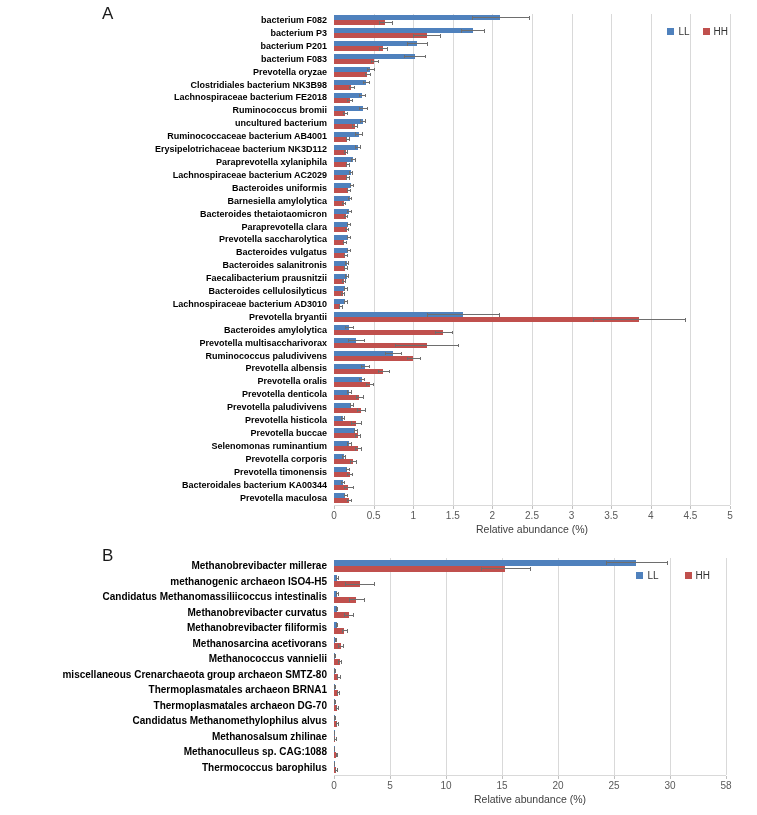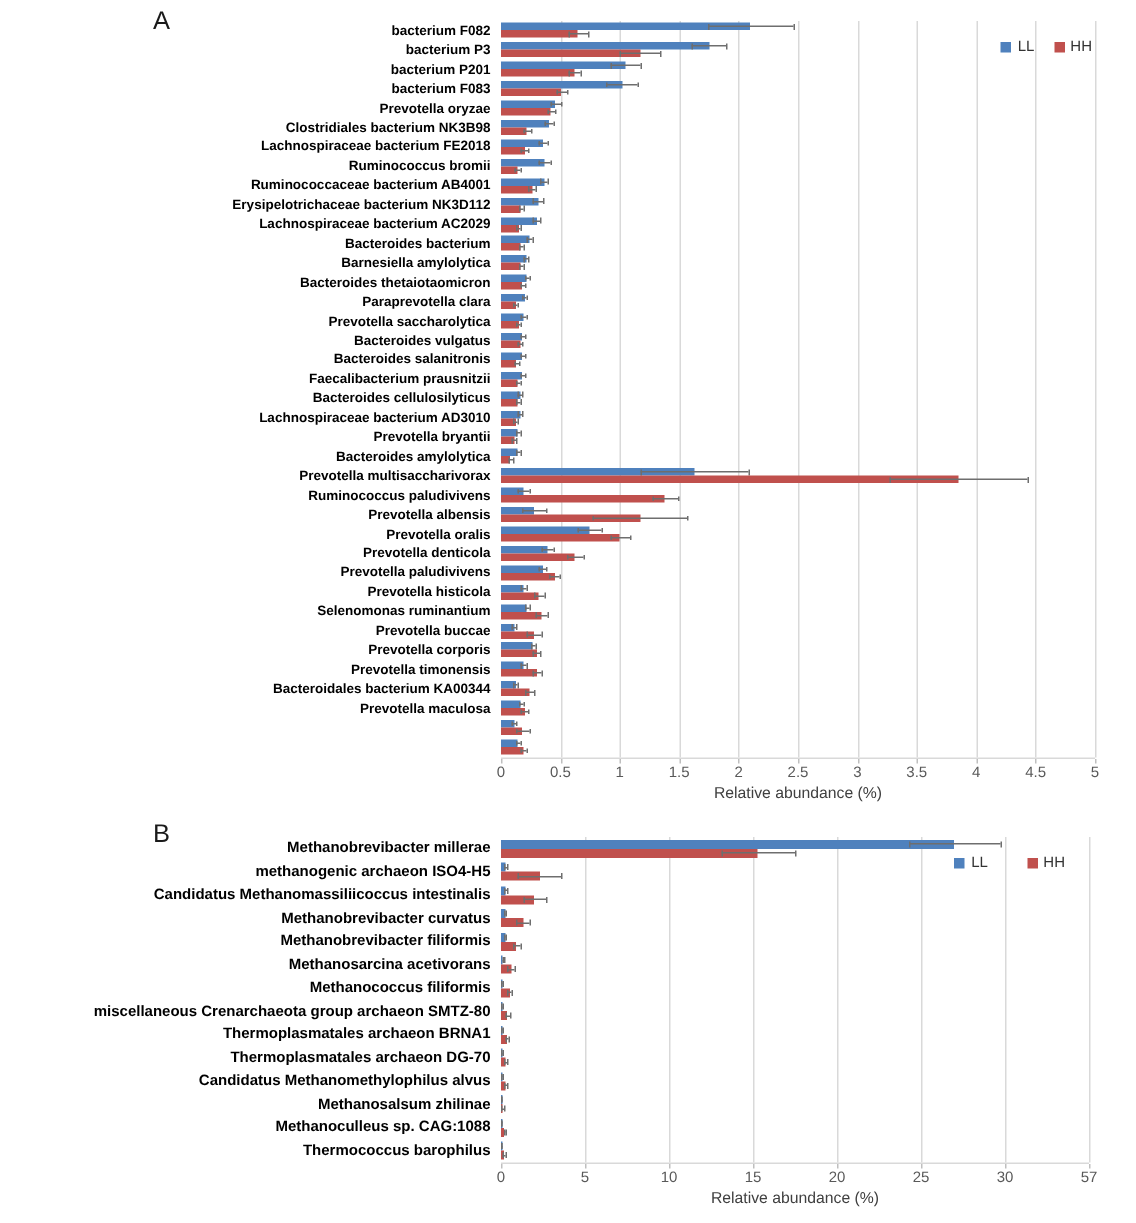--- a/index.html
+++ b/index.html
@@ -60,44 +60,46 @@
   <div class="chart" id="chartA">
     <div class="labels-col" id="labelsA">
         <div class="row-label" style="height: 12.9211px; line-height: 12.9211px;">bacterium F082</div>
         <div class="row-label" style="height: 12.9211px; line-height: 12.9211px;">bacterium P3</div>
         <div class="row-label" style="height: 12.9211px; line-height: 12.9211px;">bacterium P201</div>
         <div class="row-label" style="height: 12.9211px; line-height: 12.9211px;">bacterium F083</div>
         <div class="row-label" style="height: 12.9211px; line-height: 12.9211px;">Prevotella oryzae</div>
         <div class="row-label" style="height: 12.9211px; line-height: 12.9211px;">Clostridiales bacterium NK3B98</div>
         <div class="row-label" style="height: 12.9211px; line-height: 12.9211px;">Lachnospiraceae bacterium FE2018</div>
         <div class="row-label" style="height: 12.9211px; line-height: 12.9211px;">Ruminococcus bromii</div>
+        <div class="row-label" style="height: 12.9211px; line-height: 12.9211px;">uncultured bacterium</div>
         <div class="row-label" style="height: 12.9211px; line-height: 12.9211px;">Ruminococcaceae bacterium AB4001</div>
         <div class="row-label" style="height: 12.9211px; line-height: 12.9211px;">Erysipelotrichaceae bacterium NK3D112</div>
+        <div class="row-label" style="height: 12.9211px; line-height: 12.9211px;">Paraprevotella xylaniphila</div>
         <div class="row-label" style="height: 12.9211px; line-height: 12.9211px;">Lachnospiraceae bacterium AC2029</div>
-        <div class="row-label" style="height: 12.9211px; line-height: 12.9211px;">Bacteroides bacterium</div>
+        <div class="row-label" style="height: 12.9211px; line-height: 12.9211px;">Bacteroides uniformis</div>
         <div class="row-label" style="height: 12.9211px; line-height: 12.9211px;">Barnesiella amylolytica</div>
         <div class="row-label" style="height: 12.9211px; line-height: 12.9211px;">Bacteroides thetaiotaomicron</div>
         <div class="row-label" style="height: 12.9211px; line-height: 12.9211px;">Paraprevotella clara</div>
         <div class="row-label" style="height: 12.9211px; line-height: 12.9211px;">Prevotella saccharolytica</div>
         <div class="row-label" style="height: 12.9211px; line-height: 12.9211px;">Bacteroides vulgatus</div>
         <div class="row-label" style="height: 12.9211px; line-height: 12.9211px;">Bacteroides salanitronis</div>
         <div class="row-label" style="height: 12.9211px; line-height: 12.9211px;">Faecalibacterium prausnitzii</div>
         <div class="row-label" style="height: 12.9211px; line-height: 12.9211px;">Bacteroides cellulosilyticus</div>
         <div class="row-label" style="height: 12.9211px; line-height: 12.9211px;">Lachnospiraceae bacterium AD3010</div>
         <div class="row-label" style="height: 12.9211px; line-height: 12.9211px;">Prevotella bryantii</div>
         <div class="row-label" style="height: 12.9211px; line-height: 12.9211px;">Bacteroides amylolytica</div>
         <div class="row-label" style="height: 12.9211px; line-height: 12.9211px;">Prevotella multisaccharivorax</div>
         <div class="row-label" style="height: 12.9211px; line-height: 12.9211px;">Ruminococcus paludivivens</div>
         <div class="row-label" style="height: 12.9211px; line-height: 12.9211px;">Prevotella albensis</div>
         <div class="row-label" style="height: 12.9211px; line-height: 12.9211px;">Prevotella oralis</div>
         <div class="row-label" style="height: 12.9211px; line-height: 12.9211px;">Prevotella denticola</div>
         <div class="row-label" style="height: 12.9211px; line-height: 12.9211px;">Prevotella paludivivens</div>
         <div class="row-label" style="height: 12.9211px; line-height: 12.9211px;">Prevotella histicola</div>
+        <div class="row-label" style="height: 12.9211px; line-height: 12.9211px;">Prevotella buccae</div>
         <div class="row-label" style="height: 12.9211px; line-height: 12.9211px;">Selenomonas ruminantium</div>
-        <div class="row-label" style="height: 12.9211px; line-height: 12.9211px;">Prevotella buccae</div>
         <div class="row-label" style="height: 12.9211px; line-height: 12.9211px;">Prevotella corporis</div>
         <div class="row-label" style="height: 12.9211px; line-height: 12.9211px;">Prevotella timonensis</div>
         <div class="row-label" style="height: 12.9211px; line-height: 12.9211px;">Bacteroidales bacterium KA00344</div>
         <div class="row-label" style="height: 12.9211px; line-height: 12.9211px;">Prevotella maculosa</div>
       </div>
     <div class="plot-col" id="plotA">
       <div class="grid-layer" id="gridA">
           <div class="gridline" style="left: 10%;"></div>
           <div class="gridline" style="left: 20%;"></div>
           <div class="gridline" style="left: 30%;"></div>
@@ -684,21 +686,21 @@
   <div class="panel-letter" id="letterB">B</div>
 
   <div class="chart" id="chartB">
     <div class="labels-col" id="labelsB">
         <div class="row-label" style="height: 15.5px; line-height: 15.5px;">Methanobrevibacter millerae</div>
         <div class="row-label" style="height: 15.5px; line-height: 15.5px;">methanogenic archaeon ISO4-H5</div>
         <div class="row-label" style="height: 15.5px; line-height: 15.5px;">Candidatus Methanomassiliicoccus intestinalis</div>
         <div class="row-label" style="height: 15.5px; line-height: 15.5px;">Methanobrevibacter curvatus</div>
         <div class="row-label" style="height: 15.5px; line-height: 15.5px;">Methanobrevibacter filiformis</div>
         <div class="row-label" style="height: 15.5px; line-height: 15.5px;">Methanosarcina acetivorans</div>
-        <div class="row-label" style="height: 15.5px; line-height: 15.5px;">Methanococcus filiformis</div>
+        <div class="row-label" style="height: 15.5px; line-height: 15.5px;">Methanococcus vannielii</div>
         <div class="row-label" style="height: 15.5px; line-height: 15.5px;">miscellaneous Crenarchaeota group archaeon SMTZ-80</div>
         <div class="row-label" style="height: 15.5px; line-height: 15.5px;">Thermoplasmatales archaeon BRNA1</div>
         <div class="row-label" style="height: 15.5px; line-height: 15.5px;">Thermoplasmatales archaeon DG-70</div>
         <div class="row-label" style="height: 15.5px; line-height: 15.5px;">Candidatus Methanomethylophilus alvus</div>
         <div class="row-label" style="height: 15.5px; line-height: 15.5px;">Methanosalsum zhilinae</div>
         <div class="row-label" style="height: 15.5px; line-height: 15.5px;">Methanoculleus sp. CAG:1088</div>
         <div class="row-label" style="height: 15.5px; line-height: 15.5px;">Thermococcus barophilus</div>
       </div>
     <div class="plot-col" id="plotB">
       <div class="grid-layer" id="gridB">
@@ -929,17 +931,17 @@
       <div class="tick-label" style="left: 28.5714%;">10</div>
       <div class="tick-mark" style="left: 42.8571%;"></div>
       <div class="tick-label" style="left: 42.8571%;">15</div>
       <div class="tick-mark" style="left: 57.1429%;"></div>
       <div class="tick-label" style="left: 57.1429%;">20</div>
       <div class="tick-mark" style="left: 71.4286%;"></div>
       <div class="tick-label" style="left: 71.4286%;">25</div>
       <div class="tick-mark" style="left: 85.7143%;"></div>
       <div class="tick-label" style="left: 85.7143%;">30</div>
       <div class="tick-mark" style="left: 100%;"></div>
-      <div class="tick-label" style="left: 100%;">57</div>
+      <div class="tick-label" style="left: 100%;">58</div>
     </div>
   <div class="axis-title" id="titleB">Relative abundance (%)</div>
 
 </div>
 
 </body></html>

